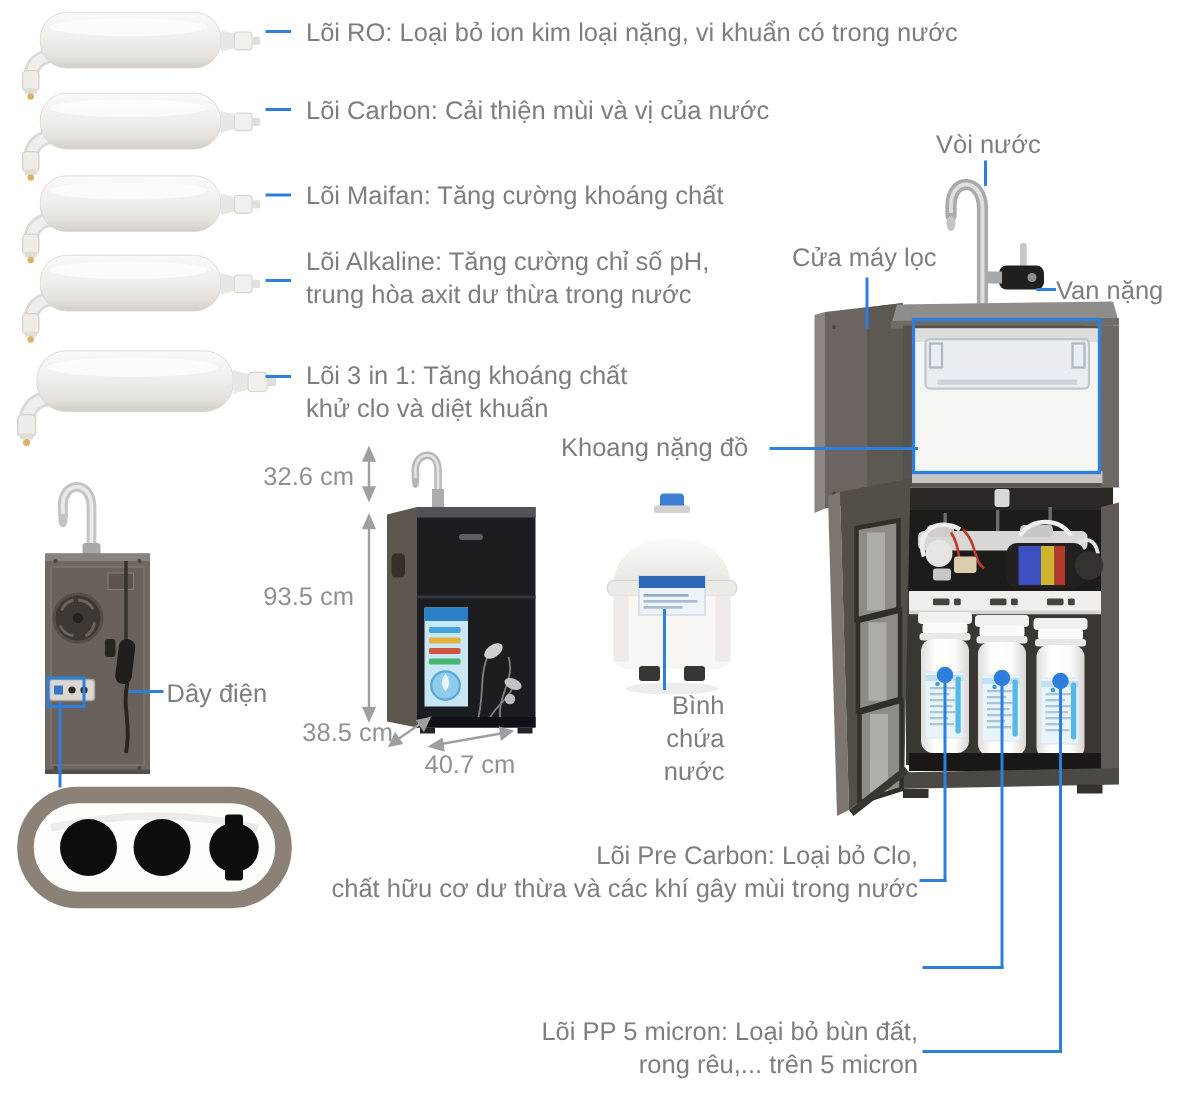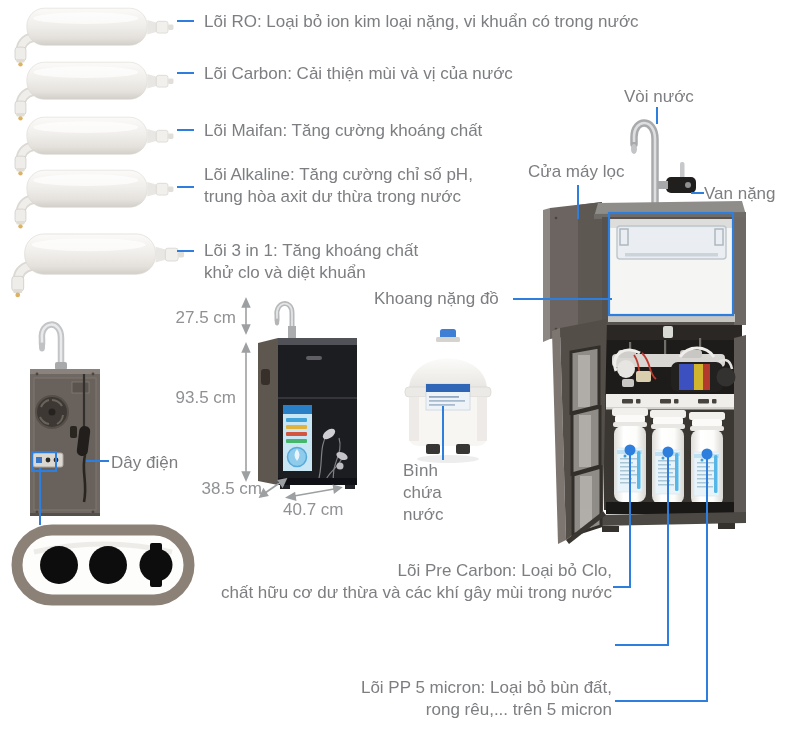--- a/index.html
+++ b/index.html
@@ -1,21 +1,21 @@
 <!DOCTYPE html>
 <html style="--ac: #2e7fdd; --tg: #7c7e81; --dg: #8f9194;"><head>
 <meta charset="utf-8">
 <style>
   html,body{margin:0;padding:0;background:#fff;}
   .canvas{position:relative;width:800px;height:735px;background:#fff;overflow:hidden;
           font-family:"Liberation Sans","DejaVu Sans",sans-serif;}
   .lbl{position:absolute;color:var(--tg,#7c7e81);font-size:17px;line-height:22px;white-space:pre-line;}
   .dim{position:absolute;color:var(--dg,#8f9194);font-size:17px;line-height:20px;}
   .r{text-align:right;}
-  .c{text-align:left;}
+  .c{text-align:right;}
   .hl{position:absolute;height:2px;background:var(--ac,#2e7fdd);}
   .vl{position:absolute;width:2px;background:var(--ac,#2e7fdd);}
   .dash{position:absolute;width:17px;height:2px;background:var(--ac,#2e7fdd);}
   .bluebox{position:absolute;border:2px solid var(--ac,#2e7fdd);}
   .art{position:absolute;}
 </style>
 </head>
 <body>
 
 <div class="canvas">
@@ -190,21 +190,21 @@
       <polygon points="96,54 92.5,62 99.5,62"></polygon>
         <polygon points="96,190 92.5,182 99.5,182"></polygon>
       <line x1="115" y1="203" x2="131" y2="192"></line>
       <polygon points="110,207 117.5,205.5 113.5,199.5"></polygon>
         <polygon points="136,189 128.5,190.5 132.5,196.5"></polygon>
       <line x1="144" y1="206" x2="184" y2="199"></line>
       <polygon points="137,207.5 144.5,203 145.5,210"></polygon>
         <polygon points="191,197.5 183.5,195.5 184.5,202.5"></polygon>
     </g>
   </svg>
-  <div class="dim r" style="left:156px;top:308px;width:80px">27.5 cm</div>
+  <div class="dim r" style="left:156px;top:308px;width:80px">32.6 cm</div>
   <div class="dim r" style="left:156px;top:388px;width:80px">93.5 cm</div>
   <div class="dim r" style="left:182px;top:479px;width:80px">38.5 cm</div>
   <div class="dim" style="left:283px;top:500px">40.7 cm</div>
 
   <svg class="art" style="left:396px;top:326px" width="104" height="142" viewBox="0 0 104 142">
     <ellipse cx="52" cy="133" rx="31" ry="4" fill="#000000" opacity="0.07"></ellipse>
     <rect x="44" y="3" width="16" height="10" rx="2.5" fill="#3e7ed4"></rect>
     <rect x="40" y="11" width="24" height="5" rx="1.5" fill="#d6d3cf"></rect>
     <path d="M13,64 C13,22 91,22 91,64 Z" fill="url(#gTank)"></path>
     <rect x="9" y="61" width="86" height="10" rx="4" fill="#eceae6" stroke="#d8d5d0" stroke-width="0.7"></rect>

